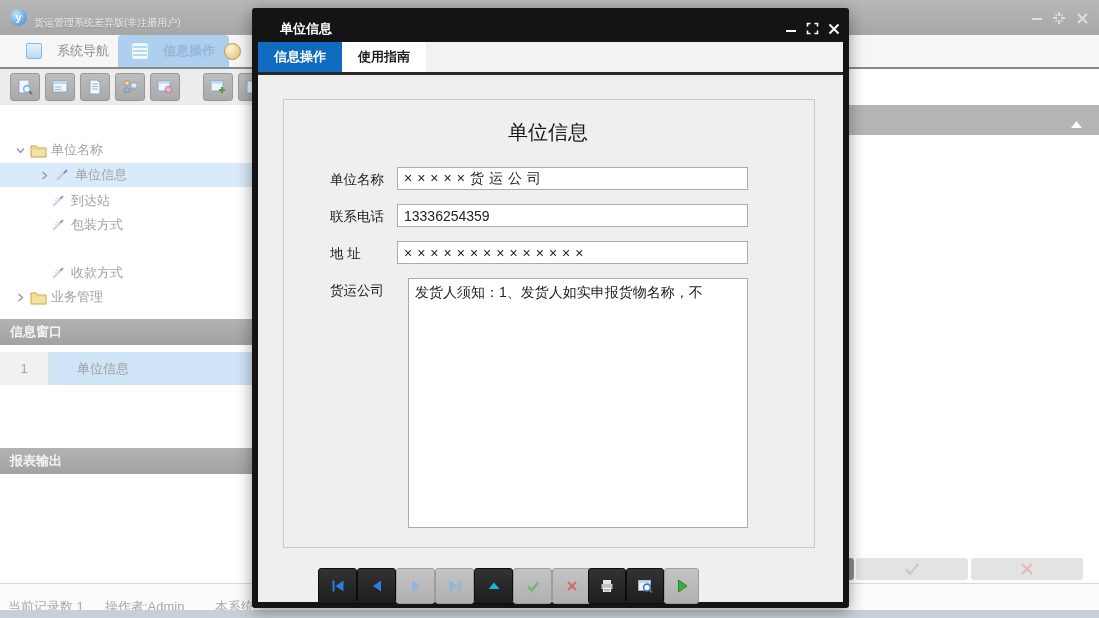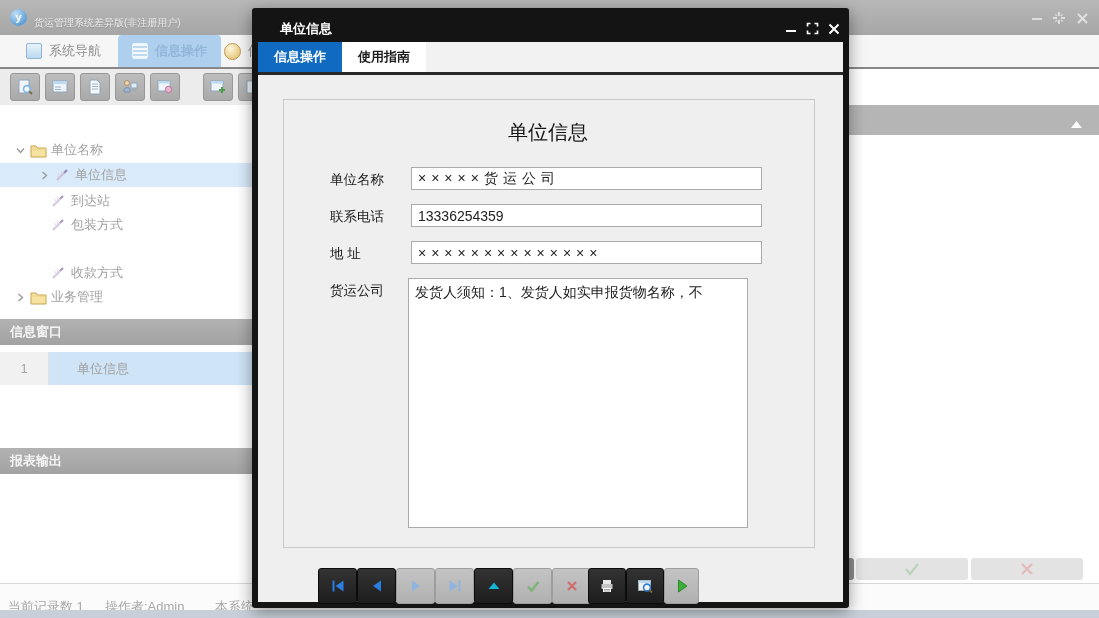--- a/index.html
+++ b/index.html
@@ -14,21 +14,21 @@
   .logo{left:10px;top:9px;width:17px;height:17px;border-radius:50%;
         background:radial-gradient(circle at 35% 30%,#bfe0f5,#5f9fd8 70%);
         color:#fff;font-size:11px;font-weight:bold;text-align:center;line-height:17px;}
   .win-title{left:34px;top:16px;font-size:10px;font-weight:normal;color:#ececec;
              text-shadow:0 1px 1px rgba(0,0,0,.15);white-space:nowrap;}
   .win-ctrl{top:10px;width:18px;height:16px;display:flex;align-items:center;justify-content:center;cursor:default;}
 
   
   .tabstrip{left:0;top:35px;width:1099px;height:32px;background:#f6f6f6;
             border-bottom:2px solid #888;}
-  .mtab{height:32px;display:flex;align-items:center;gap:7px;font-size:13px;color:#8d8d8d;padding:0 14px;}
+  .mtab{height:32px;display:flex;align-items:center;gap:15px;font-size:13px;color:#8d8d8d;padding:0 14px;}
   .mtab.active{background:#aed0ee;border-radius:4px 4px 0 0;color:#93b6d8;font-weight:bold;}
   .sq-icon{width:14px;height:14px;background:linear-gradient(#e8f3fb,#bcd9ef);
            border:1px solid #8fb6d8;border-radius:2px;}
   .grid-icon{width:14px;height:14px;border:1px solid #e9f3fb;border-radius:2px;
      background:
        repeating-linear-gradient(0deg,#f3f9fd 0 2px,#bcd9ef 2px 4px),
        #bcd9ef;}
   .ball-icon{width:15px;height:15px;border-radius:50%;
      background:radial-gradient(circle at 35% 30%,#fdf6e0,#e9c97f 75%);
      border:1px solid #bd9a4e;}
@@ -78,21 +78,21 @@
           display:flex;}
   .m-tab{height:30px;padding:0 16px;font-size:13px;font-weight:bold;display:flex;align-items:center;}
   .m-tab.active{background:#0f6ac0;color:#fff;}
   .m-tab.plain{background:#fff;color:#1c1c1c;}
   .m-body{left:0;top:61px;width:585px;height:527px;}
   .form-panel{left:25px;top:24px;width:530px;height:447px;border:1px solid #c9c9c9;}
   .form-heading{left:25px;top:44px;width:530px;text-align:center;font-size:20px;color:#141414;}
   .f-label{font-size:13.5px;color:#1a1a1a;white-space:pre;}
   .f-input{position:absolute;left:139px;width:351px;height:23px;border:1px solid #ababab;
            background:#fff;font-family:"Liberation Sans",sans-serif;font-size:14px;color:#222;
-           padding:0 6px;box-sizing:border-box;outline:none;margin-left:14px;}
+           padding:0 6px;box-sizing:border-box;outline:none;}
   .f-input.xwide{letter-spacing:5px;}
   .f-textarea{position:absolute;left:150px;top:203px;width:340px;height:250px;
               border:1px solid #ababab;background:#fff;font-family:"Liberation Sans",sans-serif;
               font-size:14px;color:#222;padding:3px 6px;box-sizing:border-box;resize:none;
               outline:none;overflow:hidden;line-height:1.45;}
   .nav-btn{position:absolute;top:493px;width:37px;height:34px;border-radius:3px;
            display:flex;align-items:center;justify-content:center;}
   .nav-btn.dark{background:linear-gradient(#333,#1d1d1d);border:1px solid #0c0c0c;}
   .nav-btn.lite{background:linear-gradient(#c4c4c4,#b0b0b0);border:1px solid #9d9d9d;}
 </style>

